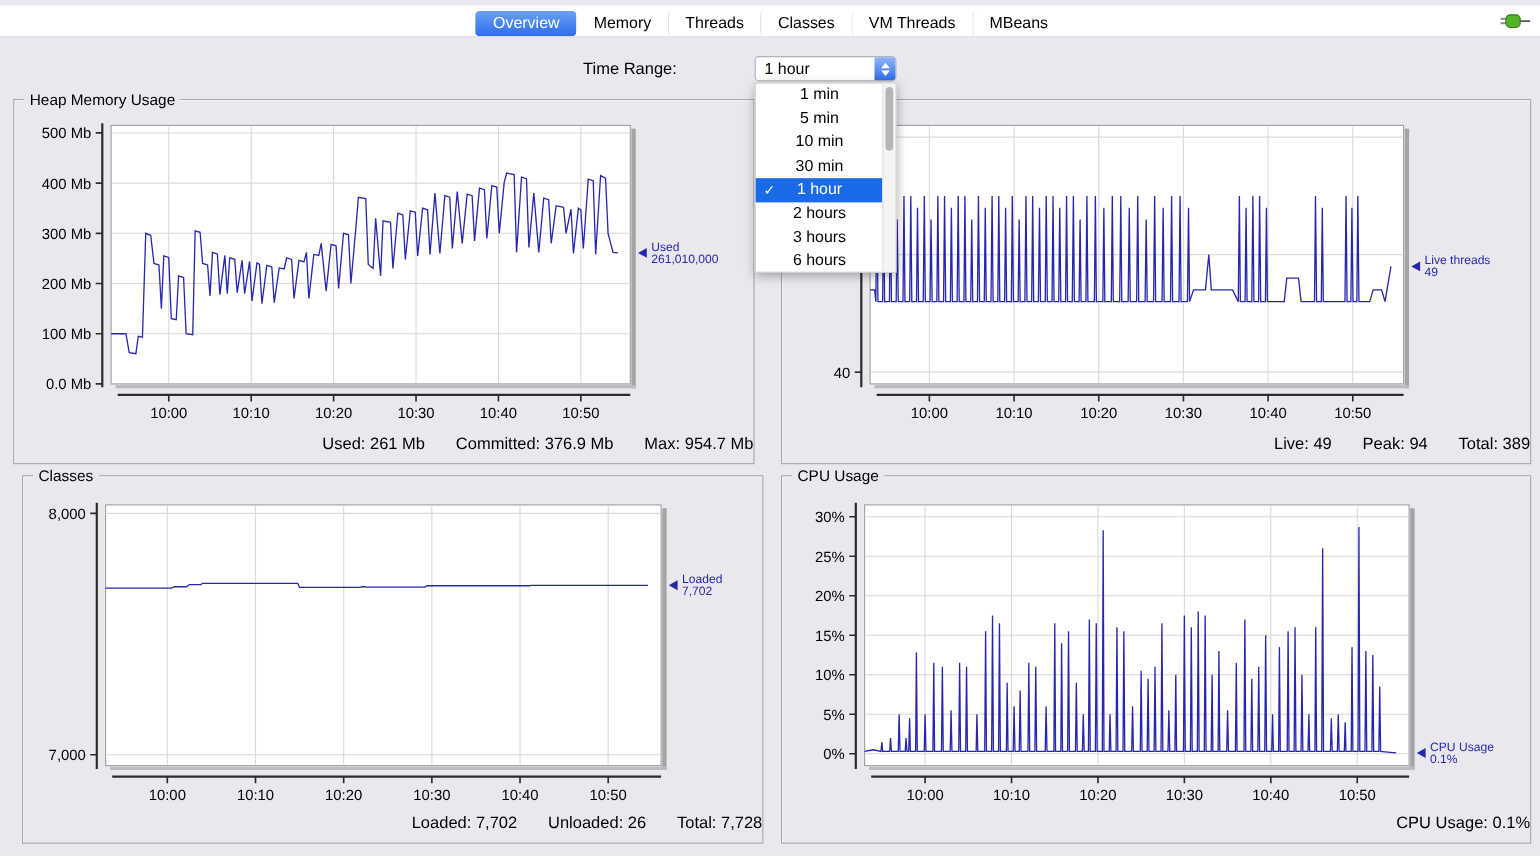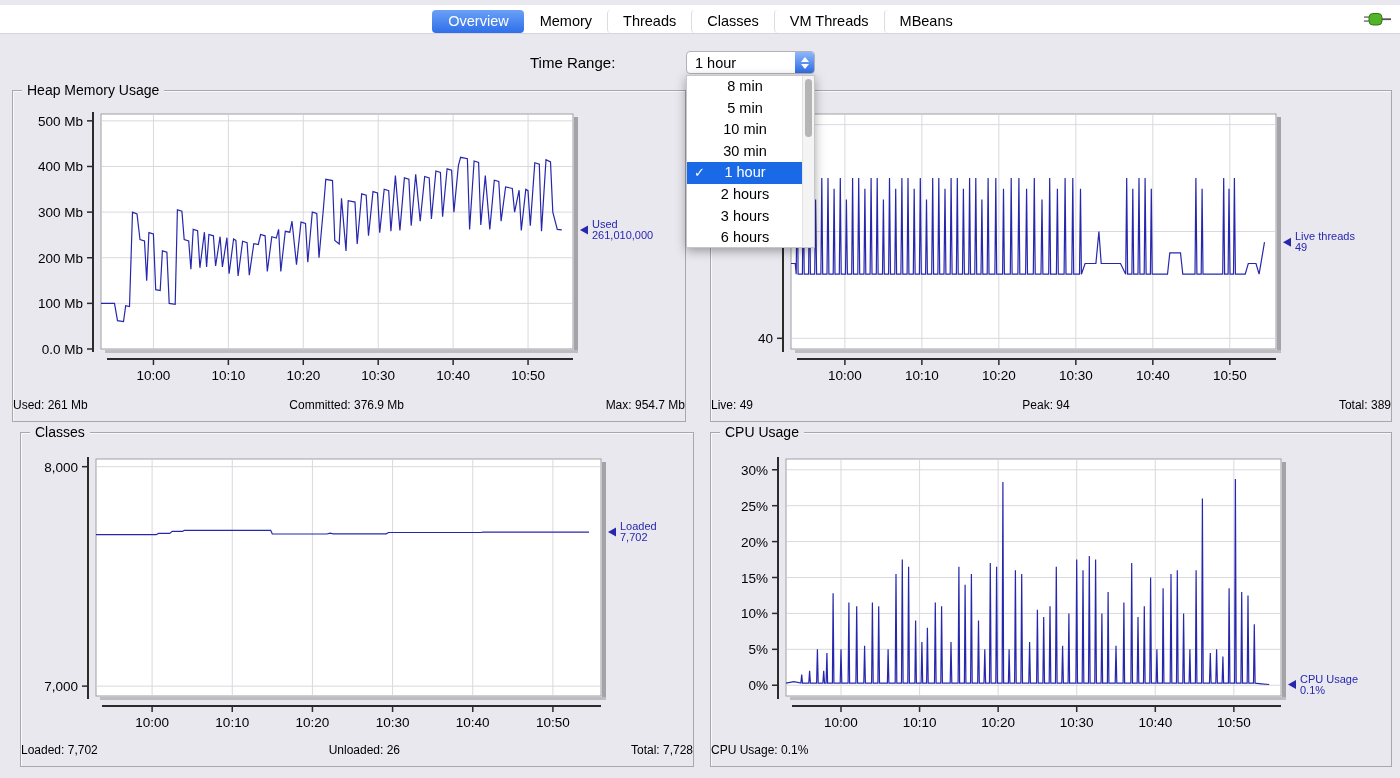--- a/index.html
+++ b/index.html
@@ -35,21 +35,21 @@
   .panel{position:absolute;border:1px solid #a7a7ac;box-shadow:inset 1px 1px 0 rgba(255,255,255,.7);}
   .panel-title{position:absolute;top:-9px;left:9px;background:#e9e8ef;padding:0 5px;font-size:14px;line-height:17px;white-space:nowrap;}
   #panel-heap{left:12px;top:90px;width:672px;height:330px;}
   #panel-threads{left:710px;top:90px;width:680px;height:330px;}
   #panel-classes{left:20px;top:432px;width:672px;height:333px;}
   #panel-cpu{left:710px;top:432px;width:680px;height:333px;}
   .chart-svg{position:absolute;left:0;top:0;}
   .chart-svg text{font-family:"Liberation Sans",sans-serif;}
   .chart-svg .tick{font-size:13.5px;fill:#000;}
   .chart-svg .ann{font-size:11px;}
-  .stats{position:absolute;left:0;right:0;bottom:9px;display:flex;justify-content:space-between;gap:28px;font-size:12px;}
+  .stats{position:absolute;left:0;right:0;bottom:9px;display:flex;justify-content:flex-end;gap:28px;font-size:15px;}
 </style>
 </head>
 <body>
 
 <div id="app">
 
   <div class="tabbar">
     <div class="tab selected">Overview</div>
     <div class="tab">Memory</div>
     <div class="tab">Threads</div>
@@ -68,21 +68,21 @@
   <div class="combo">
     <span class="combo-value">1 hour</span>
     <span class="combo-stepper">
       <span class="arrow-up"></span>
       <span class="arrow-down"></span>
     </span>
   </div>
 
   <div class="menu">
     <div class="menu-items">
-      <div class="menu-item">8 min</div>
+      <div class="menu-item">1 min</div>
       <div class="menu-item">5 min</div>
       <div class="menu-item">10 min</div>
       <div class="menu-item">30 min</div>
       <div class="menu-item selected">
         <span class="check">✓</span>
         <span>1 hour</span>
       </div>
       <div class="menu-item">2 hours</div>
       <div class="menu-item">3 hours</div>
       <div class="menu-item">6 hours</div>

